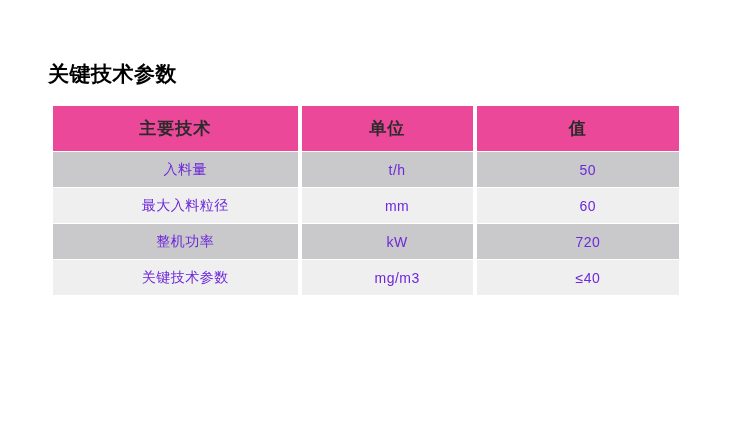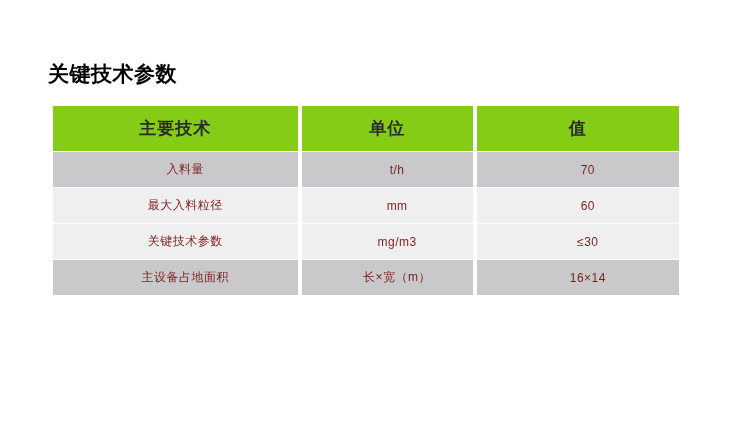--- a/index.html
+++ b/index.html
@@ -40,30 +40,30 @@
   #spec-table th,
   #spec-table td {
     padding: 0;
     margin: 0;
     text-align: center;
     vertical-align: middle;
     font-weight: normal;
   }
   #spec-table thead th {
     height: 45px;
-    background: #84cc16;
+    background: #ec4899;
     color: #2b2b2b;
     font-size: 17px;
     font-weight: bold;
     letter-spacing: 1px;
   }
   #spec-table tbody td {
     height: 35px;
-    font-size: 12px;
-    color: #7f1d1d;
+    font-size: 14px;
+    color: #6d28d9;
     letter-spacing: 0.5px;
     padding-left: 20px;
   }
   #spec-table tbody tr.row-dark td {
     background: #c9c9cb;
   }
   #spec-table tbody tr.row-light td {
     background: #efeff0;
     text-align: center;
   }
@@ -83,31 +83,31 @@
     <tr>
       <th>主要技术</th>
       <th>单位</th>
       <th>值</th>
     </tr>
   </thead>
   <tbody id="spec-table-body">
     <tr class="row-dark">
       <td>入料量</td>
       <td>t/h</td>
-      <td>70</td>
+      <td>50</td>
     </tr>
     <tr class="row-light">
       <td>最大入料粒径</td>
       <td>mm</td>
       <td>60</td>
     </tr>
+    <tr class="row-dark">
+      <td>整机功率</td>
+      <td>kW</td>
+      <td>720</td>
+    </tr>
     <tr class="row-light">
       <td>关键技术参数</td>
       <td>mg/m3</td>
-      <td>≤30</td>
-    </tr>
-    <tr class="row-dark">
-      <td>主设备占地面积</td>
-      <td>长×宽（m）</td>
-      <td>16×14</td>
+      <td>≤40</td>
     </tr>
   </tbody>
 </table>
 
 </body></html>

